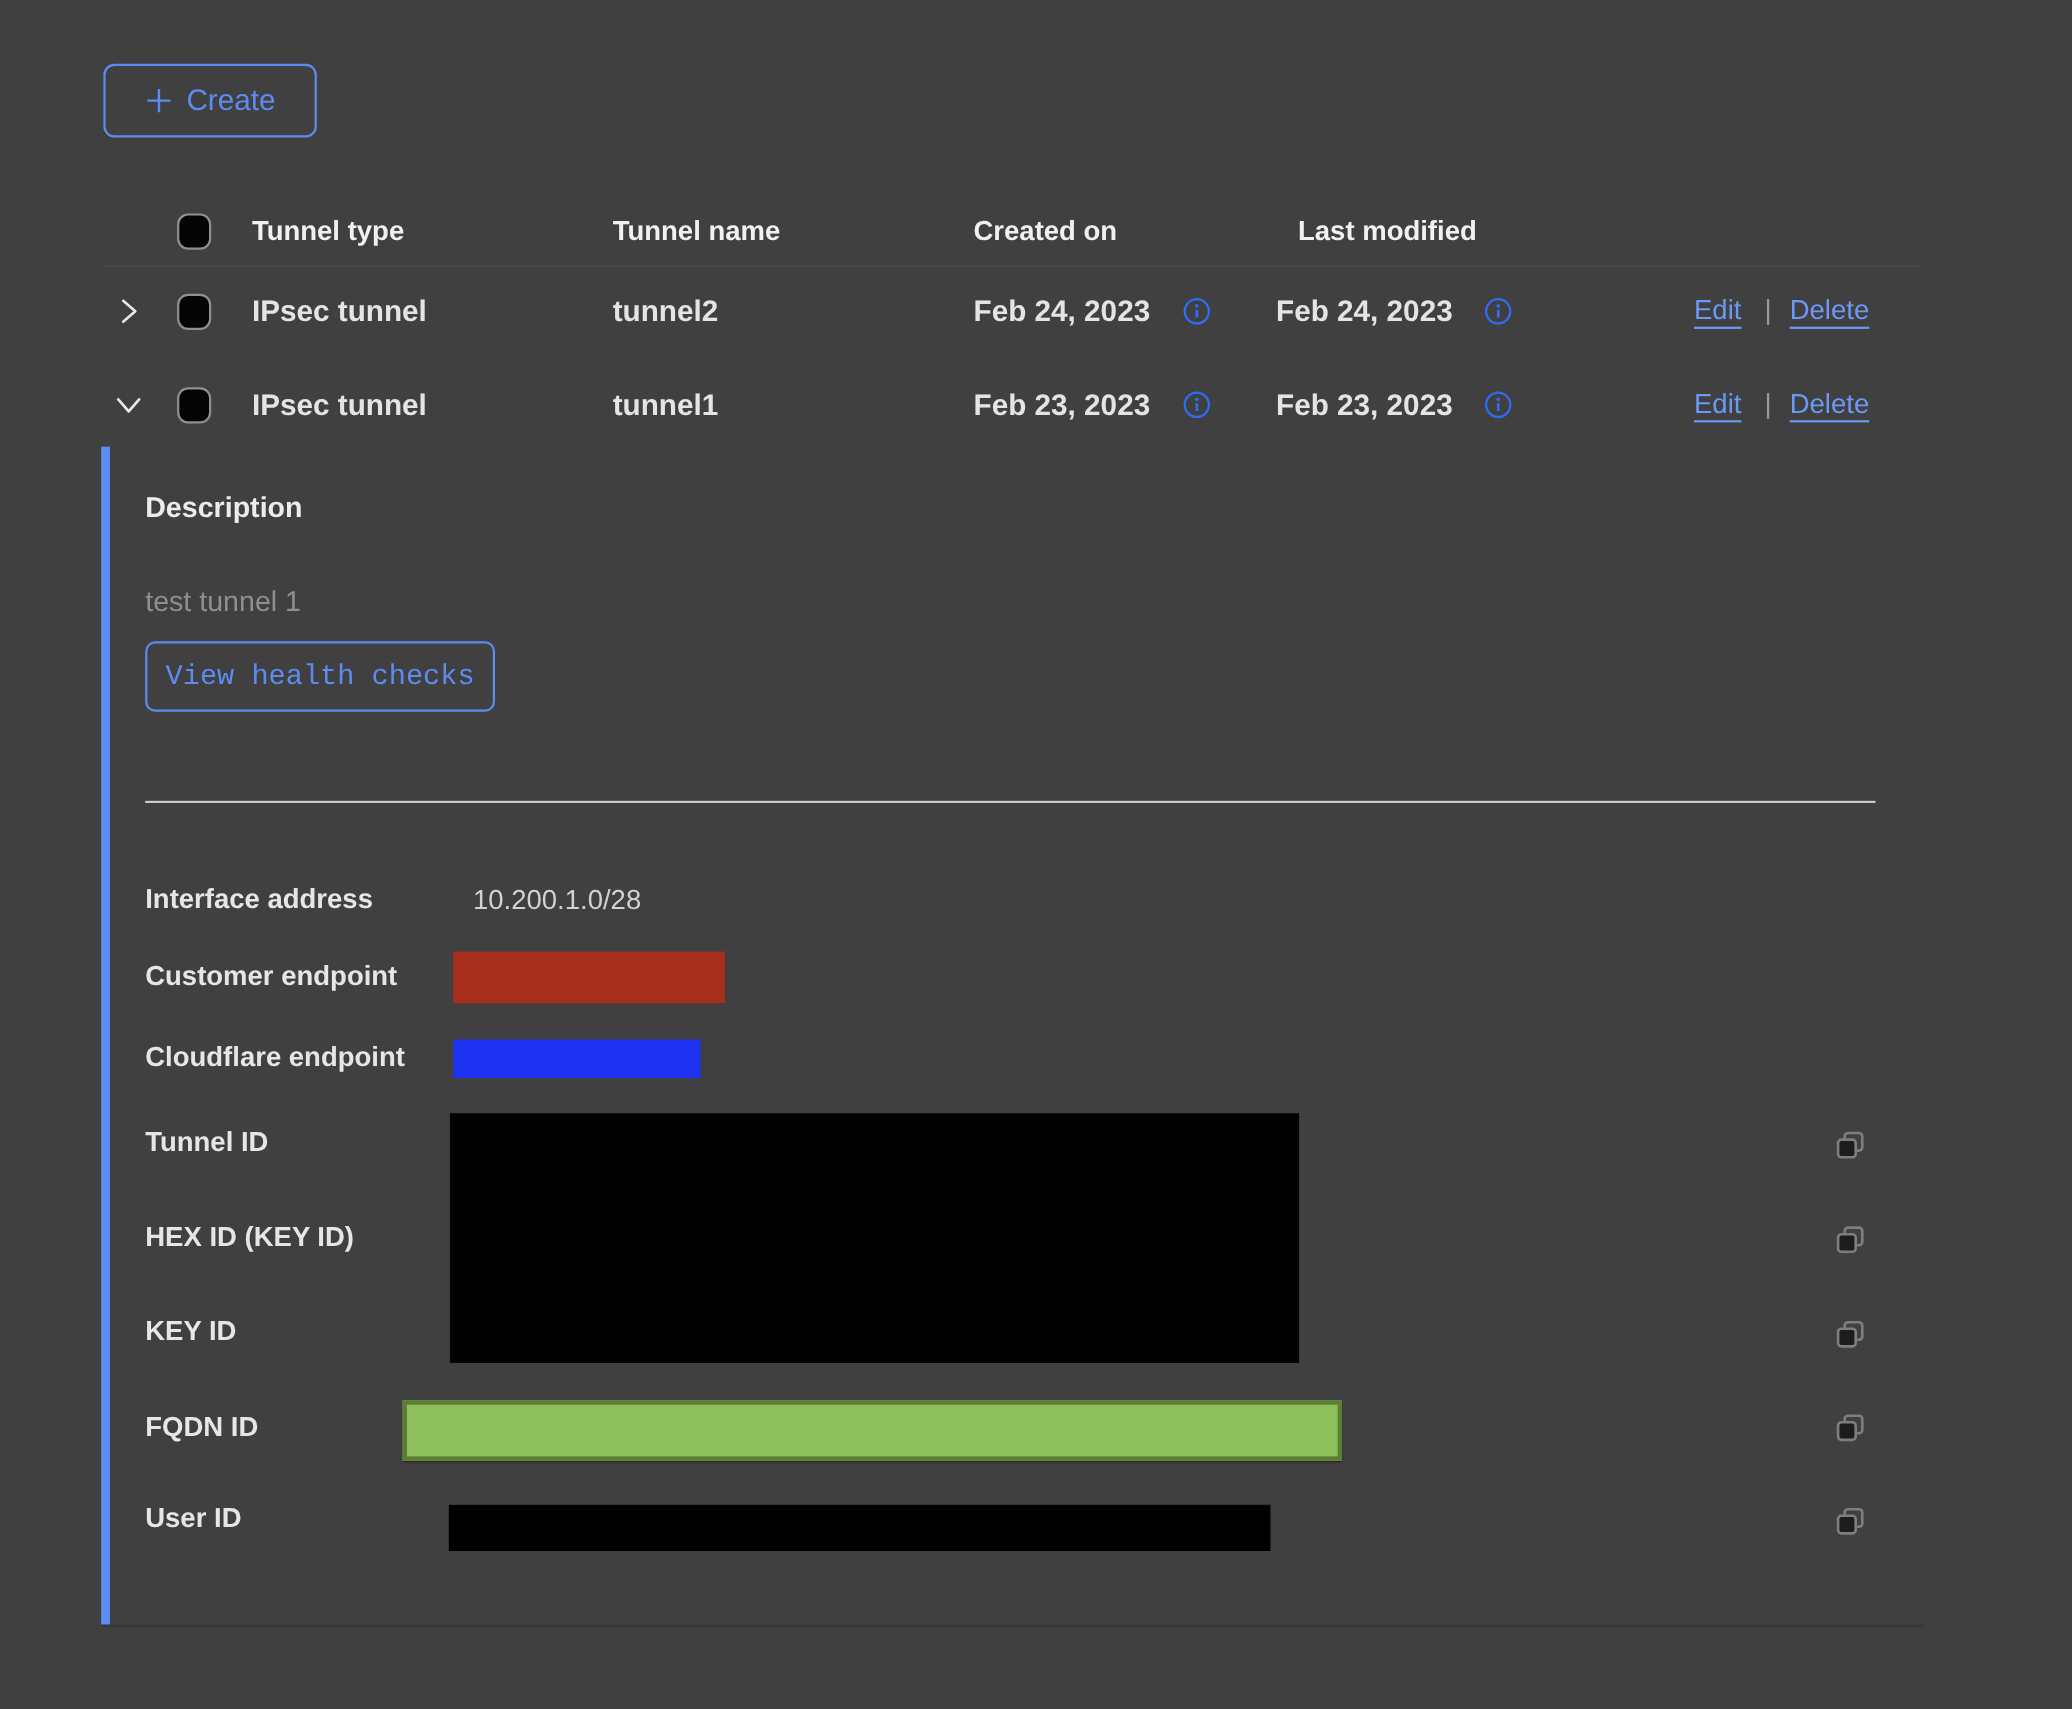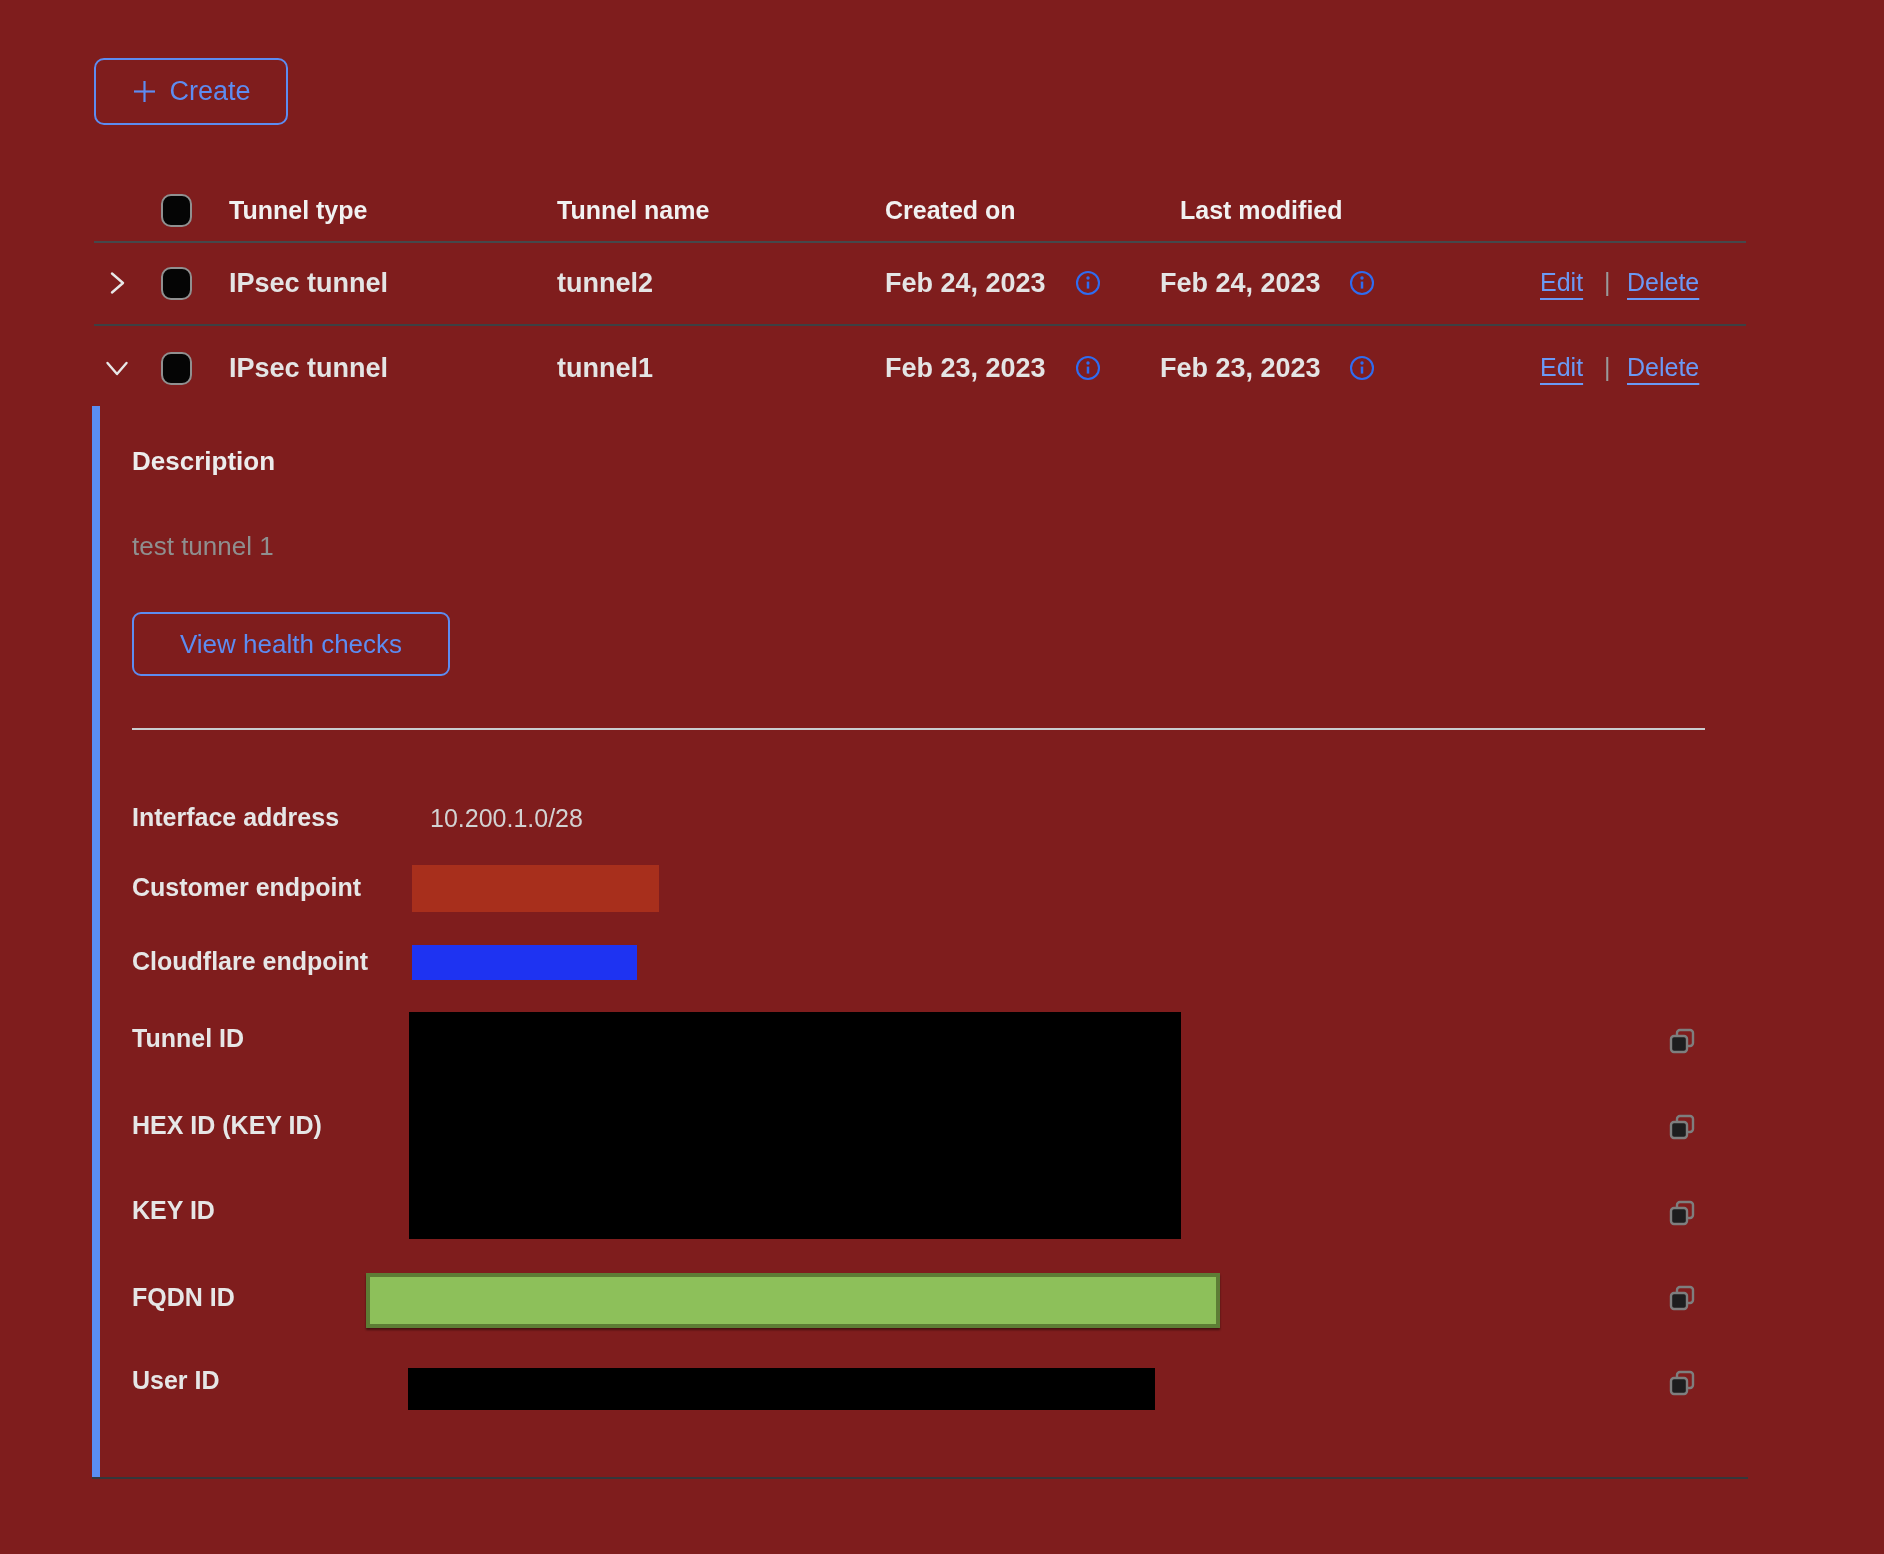--- a/index.html
+++ b/index.html
@@ -4,21 +4,21 @@
 <style>
   :root{
     --accent-blue:#5d8cf1;
     --info-blue:#2f6cf0;
     --link-blue:#6b99f5;
     --bar-blue:#5a8ef2;
   }
   *{margin:0;padding:0;box-sizing:border-box;}
   html,body{background:#161616;}
   body{font-family:"Liberation Sans", sans-serif;}
-  .page{position:relative;width:1884px;height:1554px;background:#7f1d1d;overflow:hidden;}
+  .page{position:relative;width:1884px;height:1554px;background:#404040;overflow:hidden;}
   .divider{position:absolute;height:2px;background:#46484b;}
   .divider.subtle{background:#35383b;}
   .divider.light{background:#c9cccf;}
 
   
   .create-btn{
     position:absolute;left:94px;top:58px;width:194px;height:67px;
     background:transparent;border:2px solid var(--accent-blue);border-radius:10px;
     display:flex;align-items:center;justify-content:center;gap:11px;
     color:var(--accent-blue);font-size:27px;font-family:"Liberation Sans",sans-serif;
@@ -39,23 +39,23 @@
     position:absolute;font-size:25px;color:var(--link-blue);text-decoration:underline;
     text-underline-offset:7px;text-decoration-thickness:2px;cursor:pointer;white-space:nowrap;
   }
   .pipe{position:absolute;font-size:25px;color:#9a9a9a;}
 
   
   .expand-bar{position:absolute;left:92px;top:406px;width:8px;height:1071px;background:var(--bar-blue);}
   .desc-label{position:absolute;left:132px;top:446px;font-size:26px;font-weight:600;color:#ececec;}
   .desc-value{position:absolute;left:132px;top:531px;font-size:26px;color:#8f8f8f;}
   .health-btn{
-    position:absolute;left:132px;top:612px;width:318px;height:64px;background:transparent;
+    position:absolute;left:132px;top:583px;width:318px;height:64px;background:transparent;
     border:2px solid var(--accent-blue);border-radius:9px;color:var(--accent-blue);
-    font-size:26px;font-family:Liberation Sans, sans-serif;cursor:pointer;
+    font-size:26px;font-family:Liberation Mono, monospace;cursor:pointer;
   }
   .dt-label{position:absolute;left:132px;font-size:25px;color:#e6e6e6;white-space:nowrap;font-weight:bold;}
   .dt-value{position:absolute;font-size:25px;color:#d2d2d2;white-space:nowrap;}
   .redact{position:absolute;}
   .redact.red{left:412px;top:865px;width:247px;height:47px;background:#a82f1c;}
   .redact.blue{left:412px;top:945px;width:225px;height:35px;background:#1e33f2;}
   .redact.black-group{left:409px;top:1012px;width:772px;height:227px;background:#000;}
   .redact.green{left:366px;top:1273px;width:854px;height:55px;background:#8dc05a;border:4px solid #5d7d35;box-shadow:0 2px 2px rgba(0,0,0,.45);}
   .redact.black-user{left:408px;top:1368px;width:747px;height:42px;background:#000;}
   .copy-btn{position:absolute;left:1668px;width:28px;height:28px;background:transparent;border:none;color:#7e7e7e;cursor:pointer;padding:0;}

